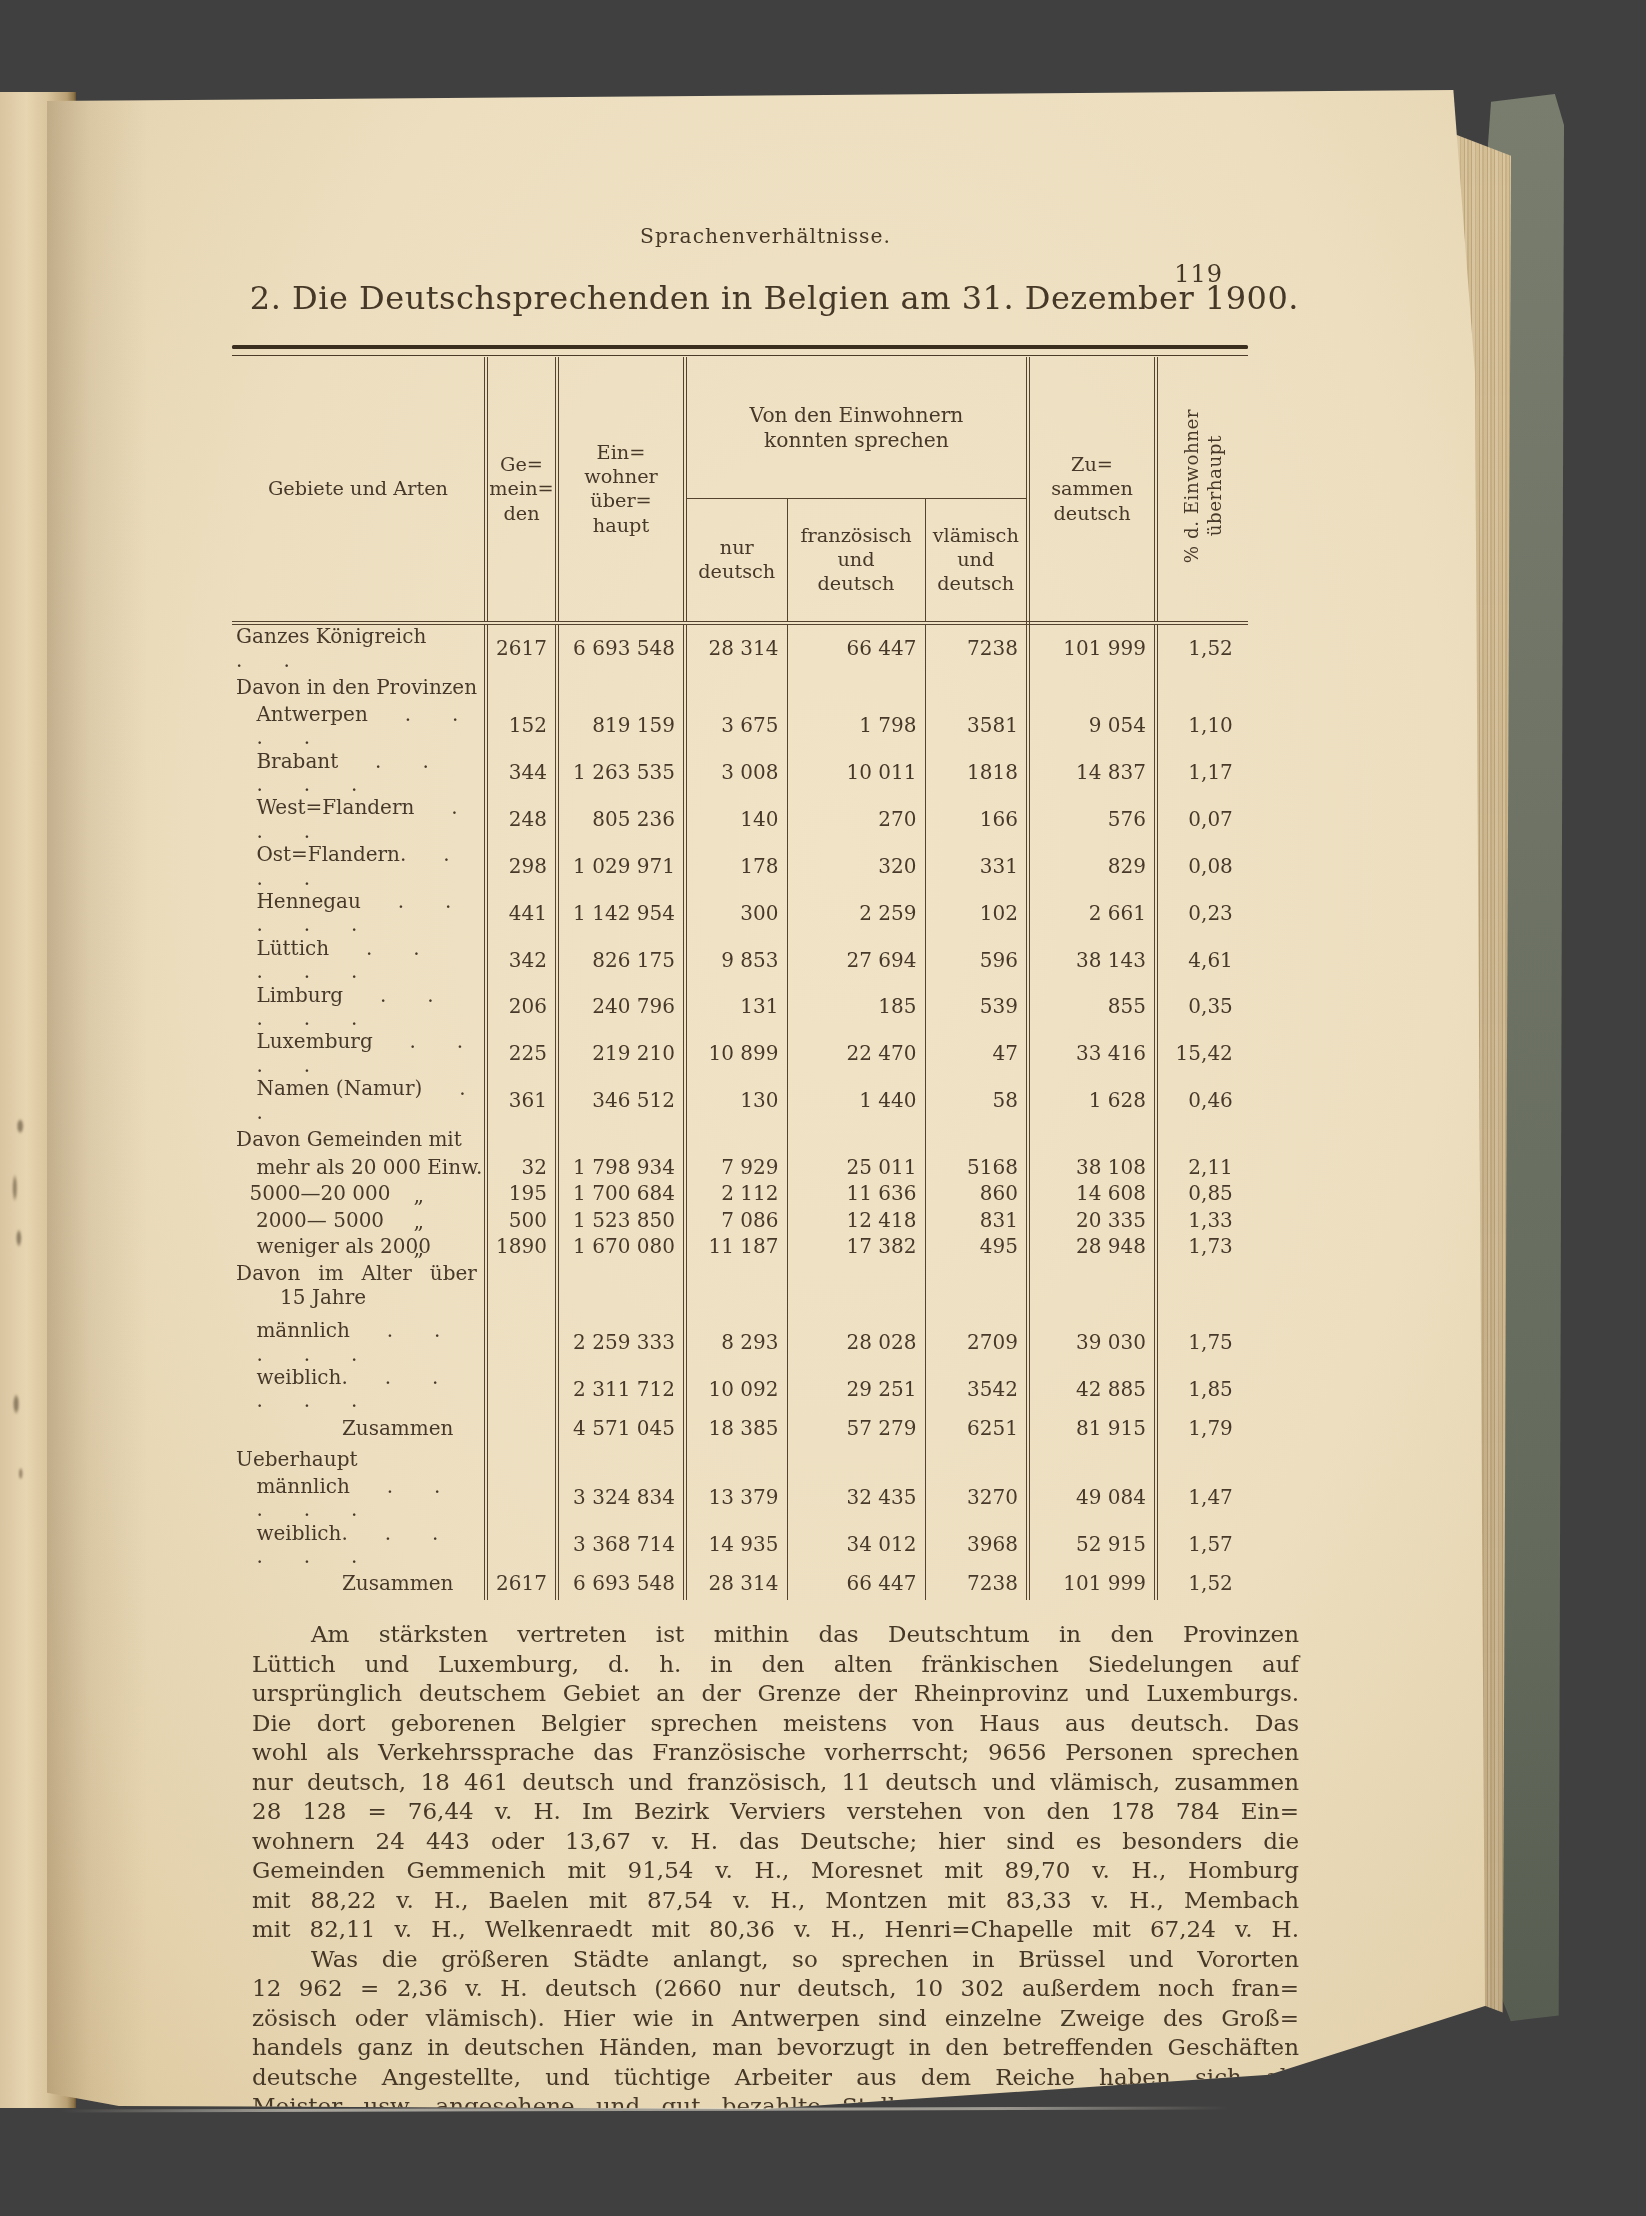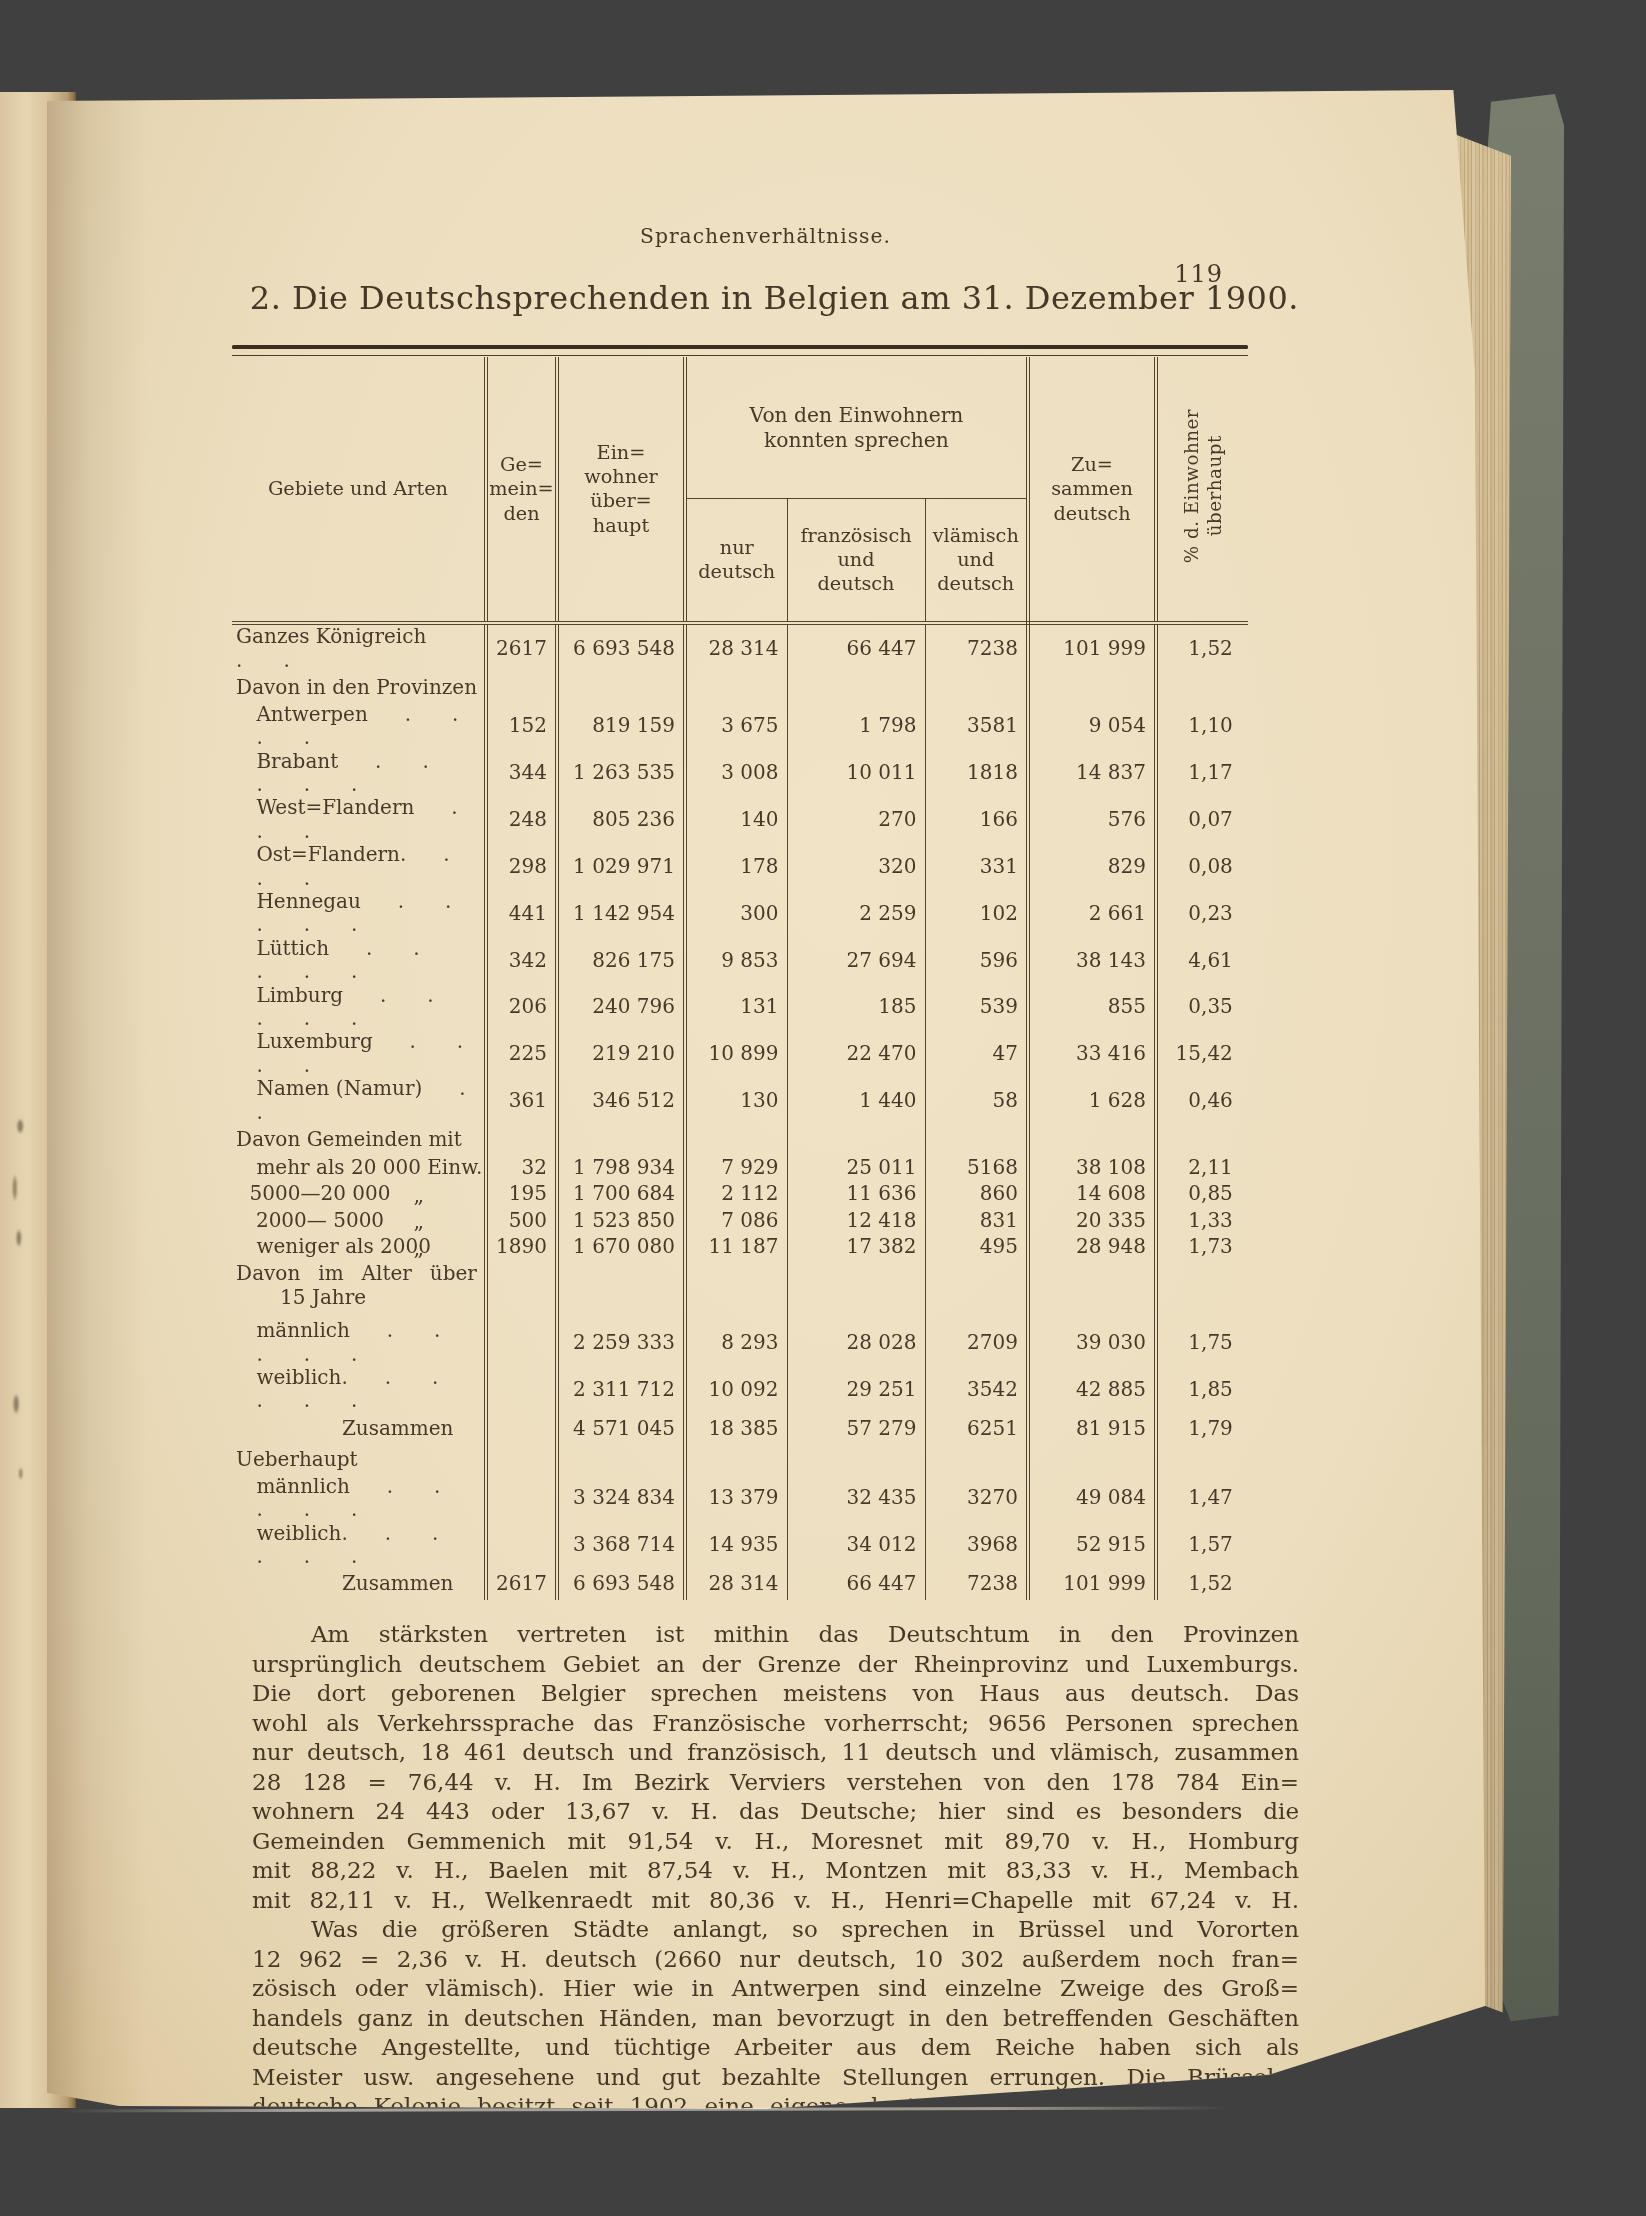--- a/index.html
+++ b/index.html
@@ -436,20 +436,21 @@
                 <td class="num dl">101 999</td>
                 <td class="num dl pct">1,52</td>
               </tr>
             </tbody>
         </table>
       </div>
 
       <div class="bodytext" id="bodytext">
           <div>
             <div class="line first">Am stärksten vertreten ist mithin das Deutschtum in den Provinzen</div>
+            <div class="line">Lüttich und Luxemburg, d. h. in den alten fränkischen Siedelungen auf</div>
             <div class="line">ursprünglich deutschem Gebiet an der Grenze der Rheinprovinz und Luxemburgs.</div>
             <div class="line">Die dort geborenen Belgier sprechen meistens von Haus aus deutsch. Das</div>
             <div class="line">wohl als Verkehrssprache das Französische vorherrscht; 9656 Personen sprechen</div>
             <div class="line">nur deutsch, 18 461 deutsch und französisch, 11 deutsch und vlämisch, zusammen</div>
             <div class="line">28 128 = 76,44 v. H. Im Bezirk Verviers verstehen von den 178 784 Ein=</div>
             <div class="line">wohnern 24 443 oder 13,67 v. H. das Deutsche; hier sind es besonders die</div>
             <div class="line">Gemeinden Gemmenich mit 91,54 v. H., Moresnet mit 89,70 v. H., Homburg</div>
             <div class="line">mit 88,22 v. H., Baelen mit 87,54 v. H., Montzen mit 83,33 v. H., Membach</div>
             <div class="line">mit 82,11 v. H., Welkenraedt mit 80,36 v. H., Henri=Chapelle mit 67,24 v. H.</div>
           </div>

